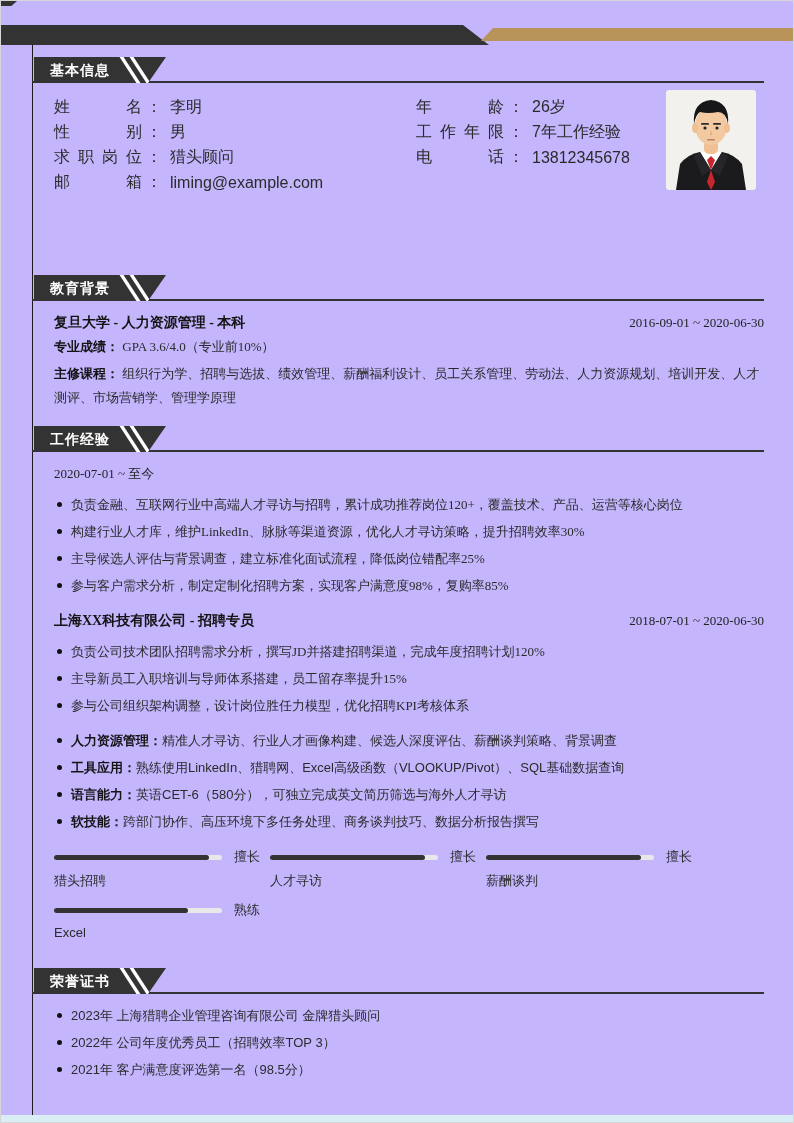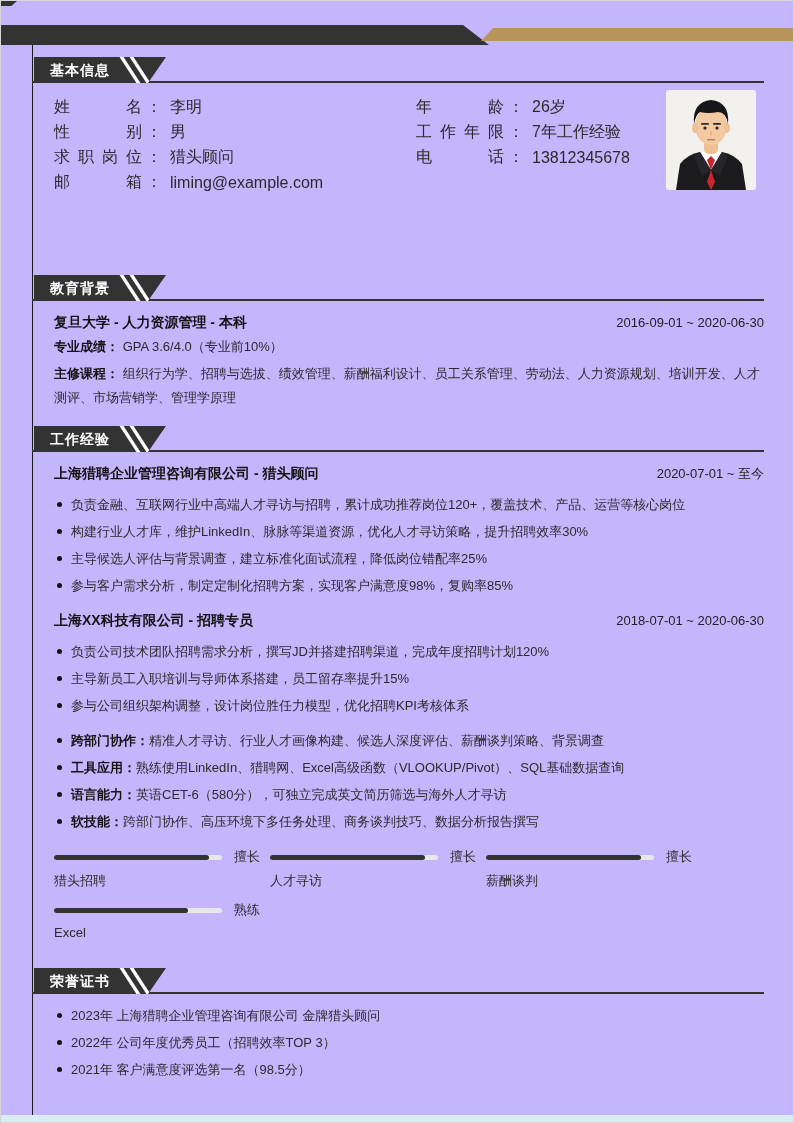--- a/index.html
+++ b/index.html
@@ -68,21 +68,21 @@
   .bar-track { width:168px; height:5px; background:#e8e8e8; border-radius:3px; position:relative; }
   .bar-fill { position:absolute; left:0; top:0; height:100%; background:#333; border-radius:3px; }
   .bar-level { margin-left:12px; font-size:13px;text-align:center; }
   .bar-name { margin-top:9px; font-size:13px; }
 
   
   .mt-sec2 { margin-top:52px; }
   .mt-sec3 { margin-top:16px; }
   .mt-sec4 { margin-top:10px; }
   .mt-sec5 { margin-top:14px;padding-left:16px; }
-  .mt-entry { margin-top:13px; }
+  .mt-entry { margin-top:13px;font-family:Liberation Serif, serif; }
 </style>
 </head>
 <body>
 
 <div class="page">
   <div class="corner-accent"></div>
   <div class="top-dark"></div>
   <div class="top-gold"></div>
   <div class="v-line"></div>
   <div class="bottom-strip"></div>
@@ -197,21 +197,20 @@
 
     <div class="sec-header mt-sec3">
       <div class="sec-banner">
         <div class="sec-fold"></div>
         <span>工作经验</span>
       </div>
     </div>
 
     <div class="block mt-entry">
       <div class="title-row">
-        <span class="entry-title">上海猎聘企业管理咨询有限公司 - 猎头顾问</span>
         <span class="entry-date">2020-07-01 ~ 至今</span>
       </div>
       <ul class="bullets">
         <li>负责金融、互联网行业中高端人才寻访与招聘，累计成功推荐岗位120+，覆盖技术、产品、运营等核心岗位</li>
         <li>构建行业人才库，维护LinkedIn、脉脉等渠道资源，优化人才寻访策略，提升招聘效率30%</li>
         <li>主导候选人评估与背景调查，建立标准化面试流程，降低岗位错配率25%</li>
         <li>参与客户需求分析，制定定制化招聘方案，实现客户满意度98%，复购率85%</li>
       </ul>
     </div>
 
@@ -224,21 +223,21 @@
         <li>负责公司技术团队招聘需求分析，撰写JD并搭建招聘渠道，完成年度招聘计划120%</li>
         <li>主导新员工入职培训与导师体系搭建，员工留存率提升15%</li>
         <li>参与公司组织架构调整，设计岗位胜任力模型，优化招聘KPI考核体系</li>
       </ul>
     </div>
 
 
     <div class="block">
       <ul class="bullets">
         <li>
-          <b>跨部门协作：</b><span>精准人才寻访、行业人才画像构建、候选人深度评估、薪酬谈判策略、背景调查</span>
+          <b>人力资源管理：</b><span>精准人才寻访、行业人才画像构建、候选人深度评估、薪酬谈判策略、背景调查</span>
         </li>
         <li>
           <b>工具应用：</b><span>熟练使用LinkedIn、猎聘网、Excel高级函数（VLOOKUP/Pivot）、SQL基础数据查询</span>
         </li>
         <li>
           <b>语言能力：</b><span>英语CET-6（580分），可独立完成英文简历筛选与海外人才寻访</span>
         </li>
         <li>
           <b>软技能：</b><span>跨部门协作、高压环境下多任务处理、商务谈判技巧、数据分析报告撰写</span>
         </li>

